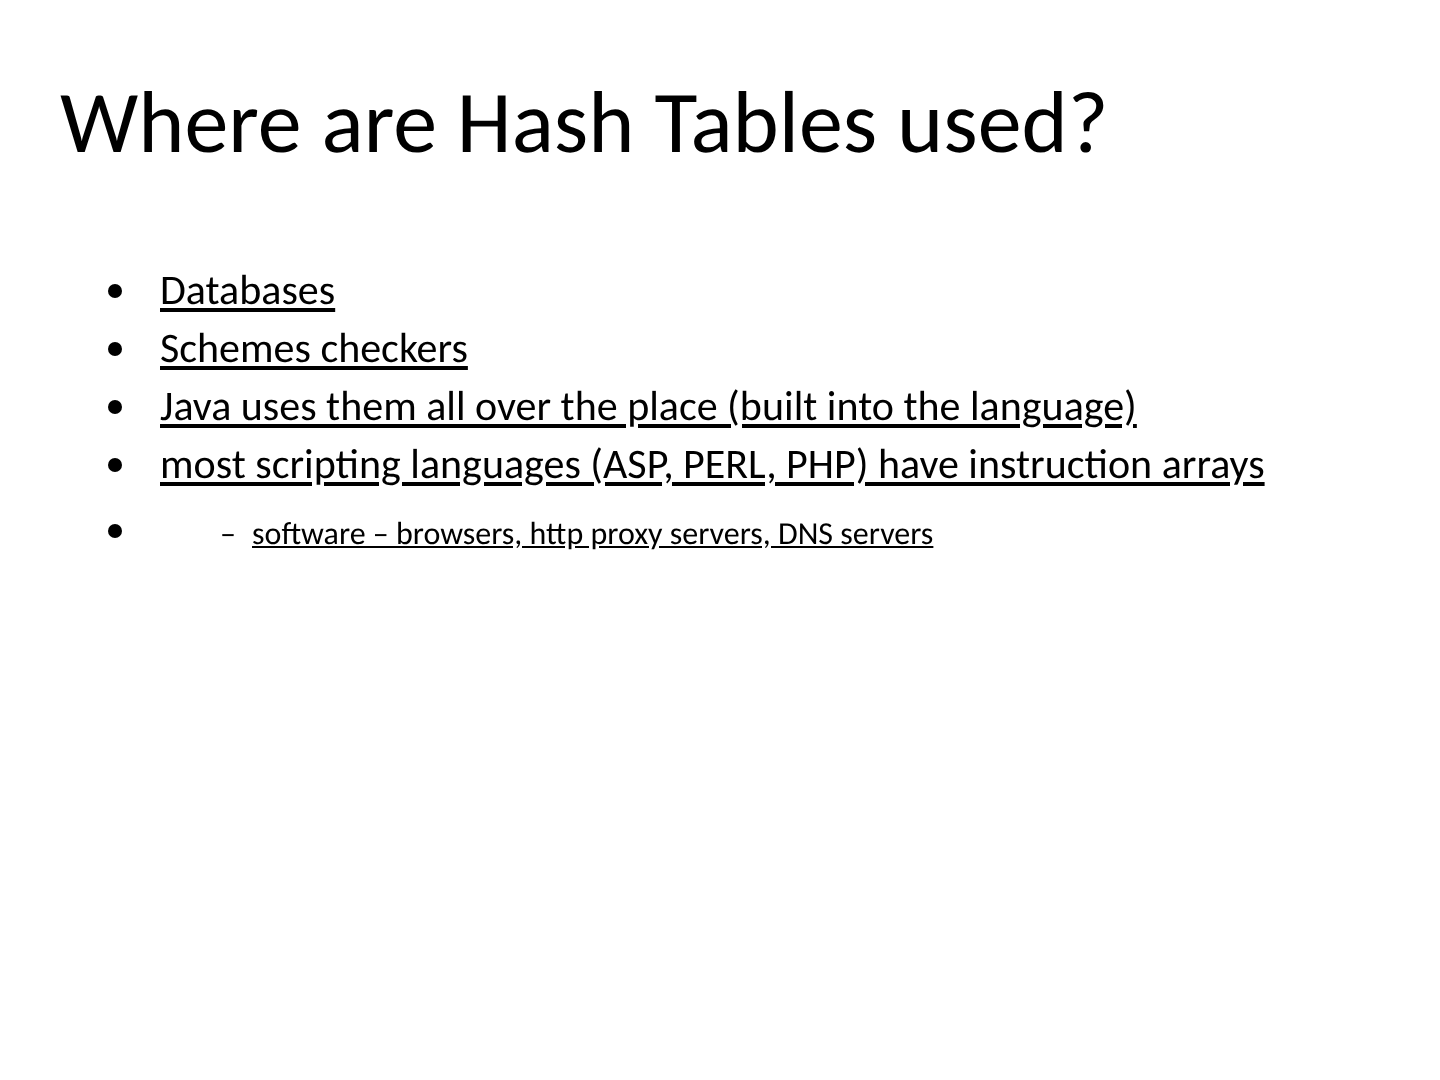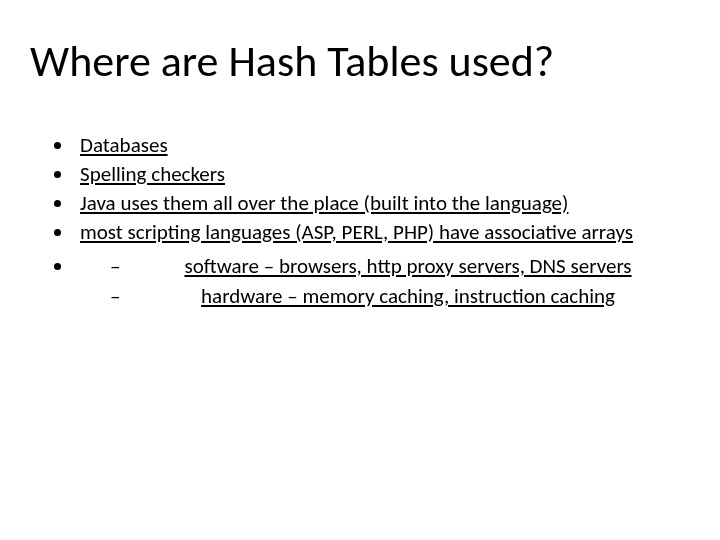--- a/index.html
+++ b/index.html
@@ -1,35 +1,34 @@
 <!DOCTYPE html>
 <html><head>
   <meta charset="utf-8">
   <style>
     * { box-sizing: border-box; margin: 0; padding: 0; }
     html, body { width: 720px; height: 540px; background: #fff; font-family: Calibri, "Segoe UI", Arial, sans-serif; color: #000; }
     .slide { width: 720px; height: 540px; position: relative; padding: 30px 30px 30px 30px; }
     .title { font-size: 44px; font-weight: 400; letter-spacing: 0px; margin-bottom: 44px; margin-top: 4px; }
     ul.level1 { list-style-type: disc; padding-left: 44px; font-size: 21px; line-height: 1.28; }
     ul.level1 > li { margin-bottom: 2px; padding-left: 6px; text-decoration: underline; }
-    ul.level2 { list-style-type: none; padding-left: 30px; font-size: 21px; line-height: 1.35; margin-top: 6px; text-align: center; }
+    ul.level2 { list-style-type: none; padding-left: 30px; font-size: 16px; line-height: 1.35; margin-top: 6px; }
     ul.level2 > li { margin-bottom: 2px; position: relative; padding-left: 16px; }
     ul.level2 > li::before { content: "–"; position: absolute; left: 0; }
   </style>
 </head>
 <body>
 
 <div class="slide">
   <h1 class="title">Where are Hash Tables used?</h1>
 
   <ul class="level1">
     <li>Databases</li>
-    <li>Spelling checkers</li>
+    <li>Schemes checkers</li>
     <li>Java uses them all over the place (built into the language)</li>
-    <li>most scripting languages (ASP, PERL, PHP) have associative arrays</li>
+    <li>most scripting languages (ASP, PERL, PHP) have instruction arrays</li>
     <li>
       <ul class="level2">
         <li>software – browsers, http proxy servers, DNS servers</li>
-        <li>hardware – memory caching, instruction caching</li>
       </ul>
     </li>
   </ul>
 </div>
 
 </body></html>

